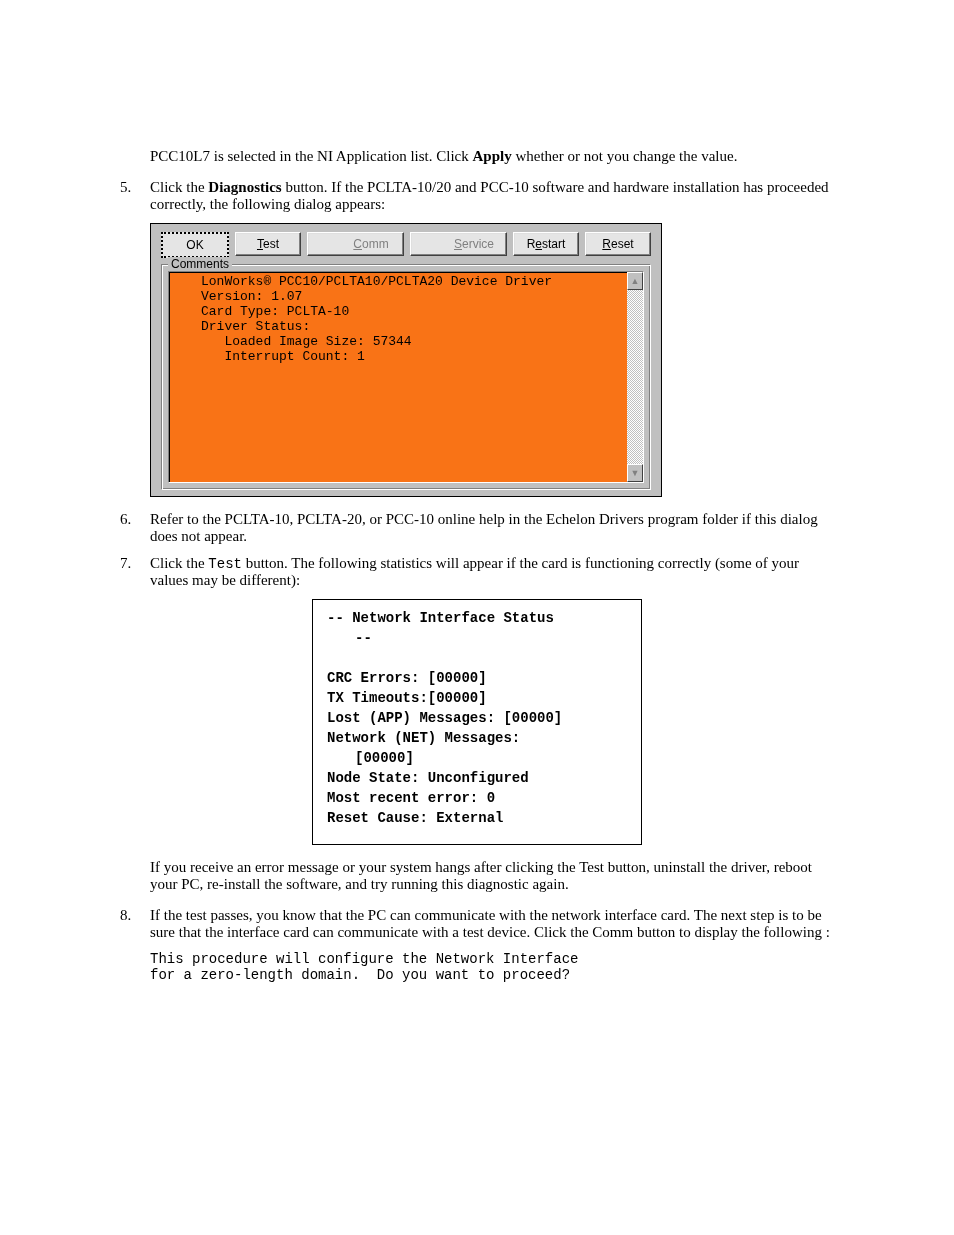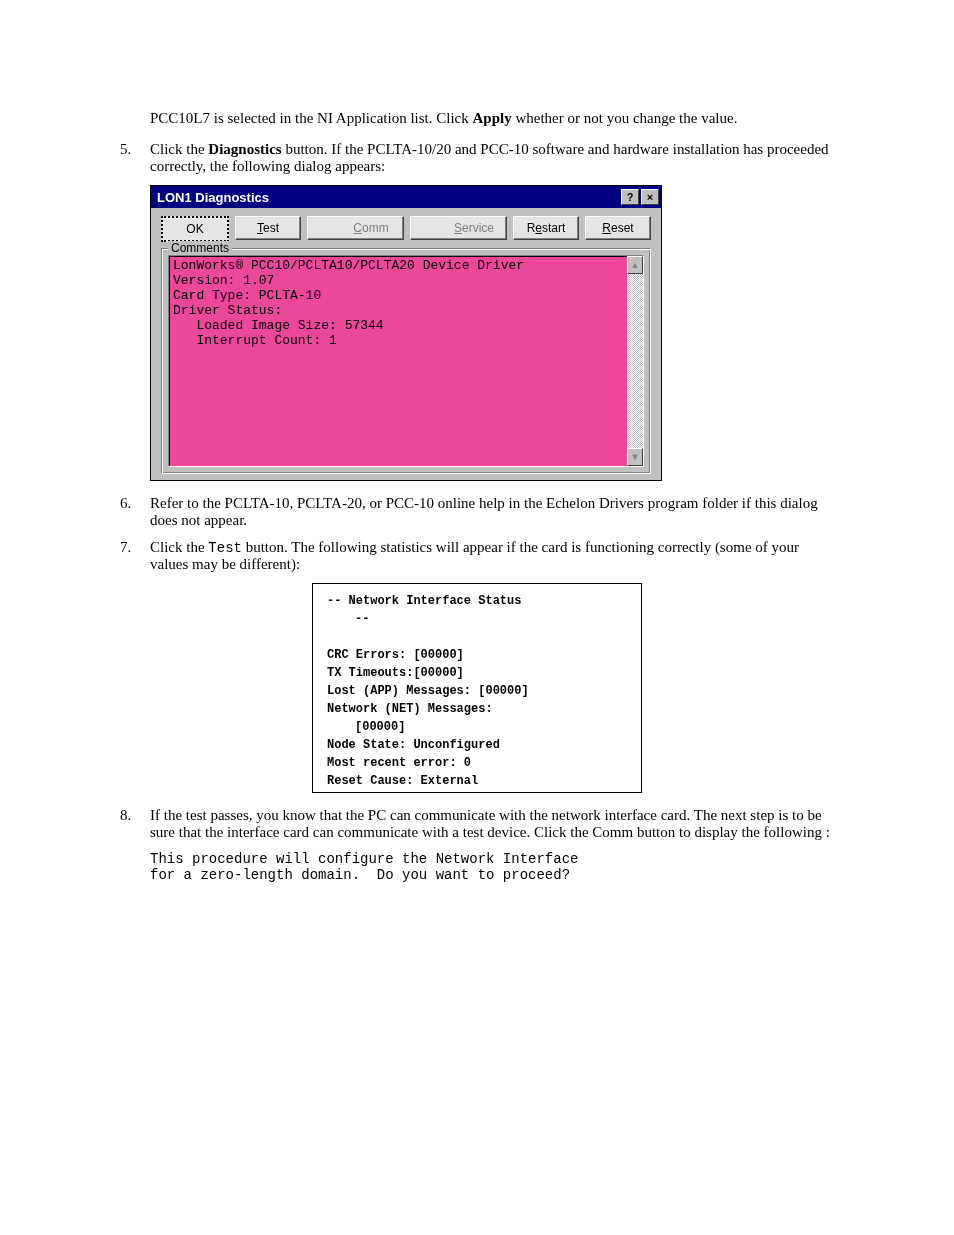--- a/index.html
+++ b/index.html
@@ -6,20 +6,21 @@
     margin: 0;
     padding: 0;
     background: #fff;
     font-family: "Times New Roman", Times, serif;
     font-size: 15px;
     color: #000;
     width: 954px;
   }
   .page {
     padding: 110px 120px 60px 120px;
+    margin-top: 38px;
   }
   .body-text { margin: 0 0 14px 30px; }
   .list-row { display: flex; margin-bottom: 10px; }
   .list-num { width: 30px; flex: 0 0 30px; }
   .list-body { flex: 1; }
   .bold { font-weight: bold; }
   .mono { font-family: "Courier New", monospace; font-size: 14px; }
 
   
   .dialog {
@@ -76,22 +77,23 @@
   }
   .group-label {
     position:absolute; top:-8px; left:6px;
     background:#c0c0c0; padding:0 3px; font-size:12px;
   }
   .textarea-wrap {
     display:flex;
     border:1px solid #808080;
     border-right-color:#fff; border-bottom-color:#fff;
     box-shadow: inset 1px 1px 0 #000;
-    background:#ec4899;
+    background:#f97316;
     height:210px;
+    padding-left:28px;
   }
   .textarea {
     flex:1;
     padding:2px 4px;
     font-family:"Courier New", monospace;
     font-size:13px;
     white-space:pre;
     overflow:hidden;
   }
   .scrollbar { width:16px; background:#c0c0c0; display:flex; flex-direction:column; }
@@ -108,23 +110,23 @@
     border-top:1px solid #808080;
     box-shadow: inset 0 1px 0 #fff;
     padding:3px 8px;
     font-size:12px;
   }
 
   .stats-box {
     width:300px;
     margin:6px auto 14px auto;
     border:1px solid #000;
-    padding:10px 14px 0 14px;
+    padding:10px 14px 14px 14px;
     font-family:"Courier New", monospace;
-    font-size:12px;
+    font-size:14px;
     font-weight:bold;
   }
   .stats-box .line { margin-bottom:4px; }
   .stats-box .indent { padding-left:28px; }
 
   .code-block {
     margin:4px 0 14px 30px;
     font-family:"Courier New", monospace;
     font-size:14px;
     white-space:pre;
@@ -147,26 +149,20 @@
   </p>
 
   <div class="list-row">
     <div class="list-num">5.</div>
     <div class="list-body">
       <span>Click the </span><span class="bold">Diagnostics</span><span> button.  If the PCLTA-10/20 and PCC-10 software and hardware installation has proceeded correctly, the following dialog appears:</span>
     </div>
   </div>
 
   <div class="dialog">
-    <div class="titlebar">
-      <span>LON1 Diagnostics</span>
-      <span class="spacer"></span>
-      <span class="tb-btn">?</span>
-      <span class="tb-btn">×</span>
-    </div>
     <div class="dlg-inner">
       <div class="btn-row">
         <div class="w-btn default">
             <span>OK</span>
           </div>
         <div class="w-btn">
             <span><span class="ul">T</span><span>est</span></span>
           </div>
         <div class="w-btn disabled">
             <span><span class="ul">C</span><span>omm</span></span>
@@ -219,20 +215,21 @@
     <div class="line">CRC Errors: [00000]</div>
     <div class="line">TX Timeouts:[00000]</div>
     <div class="line">Lost (APP) Messages: [00000]</div>
     <div class="line">Network (NET) Messages:</div>
     <div class="line indent">[00000]</div>
     <div class="line">Node State: Unconfigured</div>
     <div class="line">Most recent error: 0</div>
     <div class="line">Reset Cause: External</div>
   </div>
 
+  <p class="body-text">If you receive an error message or your system hangs after clicking the Test button, uninstall the driver, reboot your PC, re-install the software, and try running this diagnostic again.</p>
 
   <div class="list-row">
     <div class="list-num">8.</div>
     <div class="list-body">If the test passes, you know that the PC can communicate with the network interface card.  The next step is to be sure that the interface card can communicate with a test device.  Click the Comm button to display the following :</div>
   </div>
 
   <div class="code-block">This procedure will configure the Network Interface
 for a zero-length domain.  Do you want to proceed?</div>
 
 

